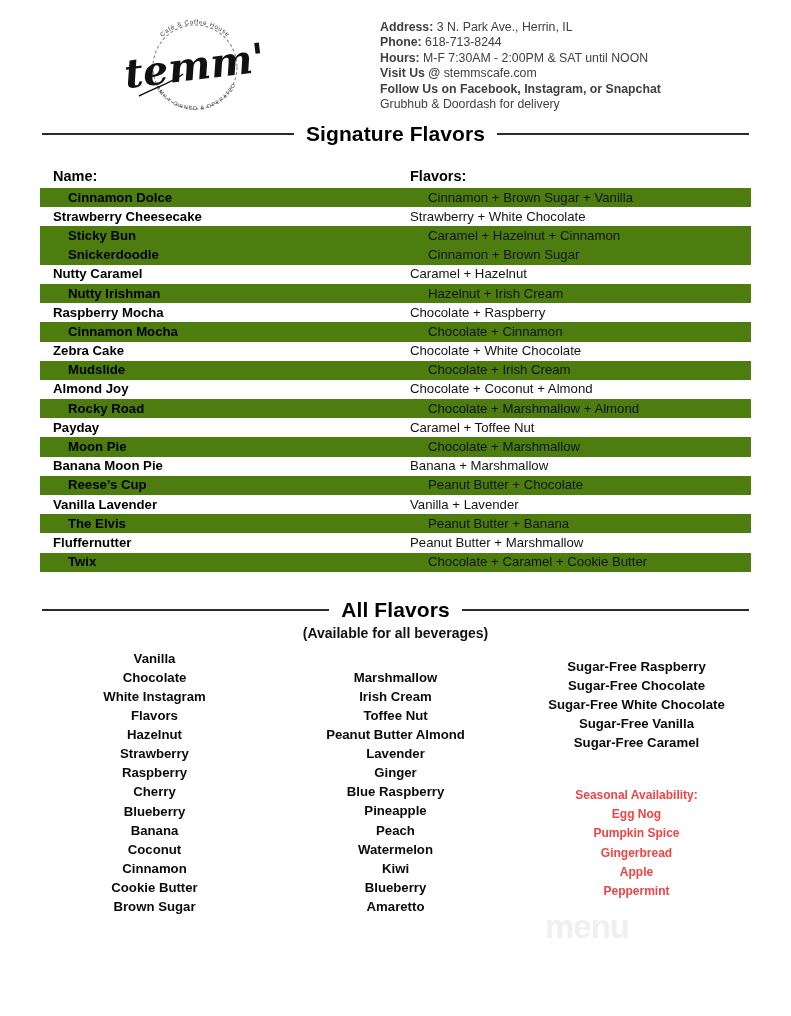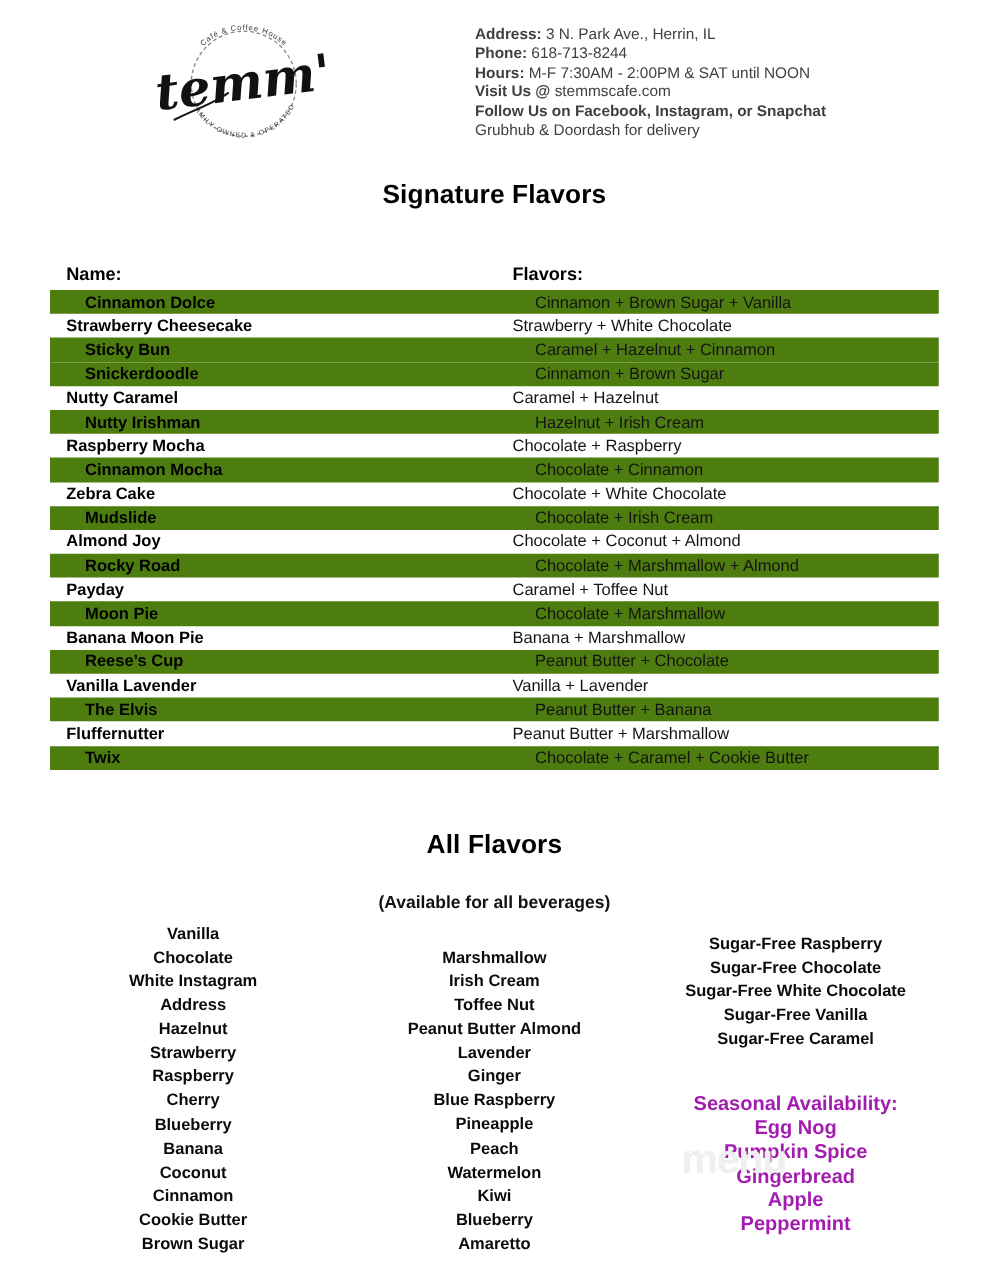--- a/index.html
+++ b/index.html
@@ -46,23 +46,22 @@
     line-height: 15.4px;
     color: #404040;
   }
   .contact .line { white-space: nowrap; }
   .contact .lbl { font-weight: bold; }
 
   
   .sec-head {
     display: flex;
     align-items: center;
-    gap: 22px;
+    gap: 12px;
     margin: 0 42px;
-    flex-direction: column;
   }
   .sec-head .rule {
     flex: 1;
     height: 2px;
     background: #2b2b2b;
   }
   .sec-head .title {
     font-size: 21px;
     font-weight: bold;
     letter-spacing: 0.1px;
@@ -125,24 +124,24 @@
     line-height: 19.1px;
     color: #0b0b0b;
   }
   .fcol.mid { padding-top: 19px; }
   .fcol.right { padding-top: 8px; }
   .fcol .item { white-space: nowrap; }
 
   .seasonal {
     margin-top: 34px;
     text-align: center;
-    font-size: 16px;
+    font-size: 12px;
     font-weight: bold;
     line-height: 19.1px;
-    color: #a21caf;
+    color: #ef4444;
   }
   .seasonal .heading { margin-bottom: 0px; }
 
   
   .watermark {
     position: absolute;
     left: 545px;
     top: 908px;
     font-size: 33px;
     font-weight: bold;
@@ -302,21 +301,21 @@
     <div class="title">All Flavors</div>
     <div class="rule"></div>
   </div>
   <div class="sec-sub">(Available for all beverages)</div>
 
   <div class="all-cols">
     <div class="fcol left" id="col-left">
         <div class="item">Vanilla</div>
         <div class="item">Chocolate</div>
         <div class="item">White Instagram</div>
-        <div class="item">Address</div>
+        <div class="item">Flavors</div>
         <div class="item">Hazelnut</div>
         <div class="item">Strawberry</div>
         <div class="item">Raspberry</div>
         <div class="item">Cherry</div>
         <div class="item">Blueberry</div>
         <div class="item">Banana</div>
         <div class="item">Coconut</div>
         <div class="item">Cinnamon</div>
         <div class="item">Cookie Butter</div>
         <div class="item">Brown Sugar</div>

